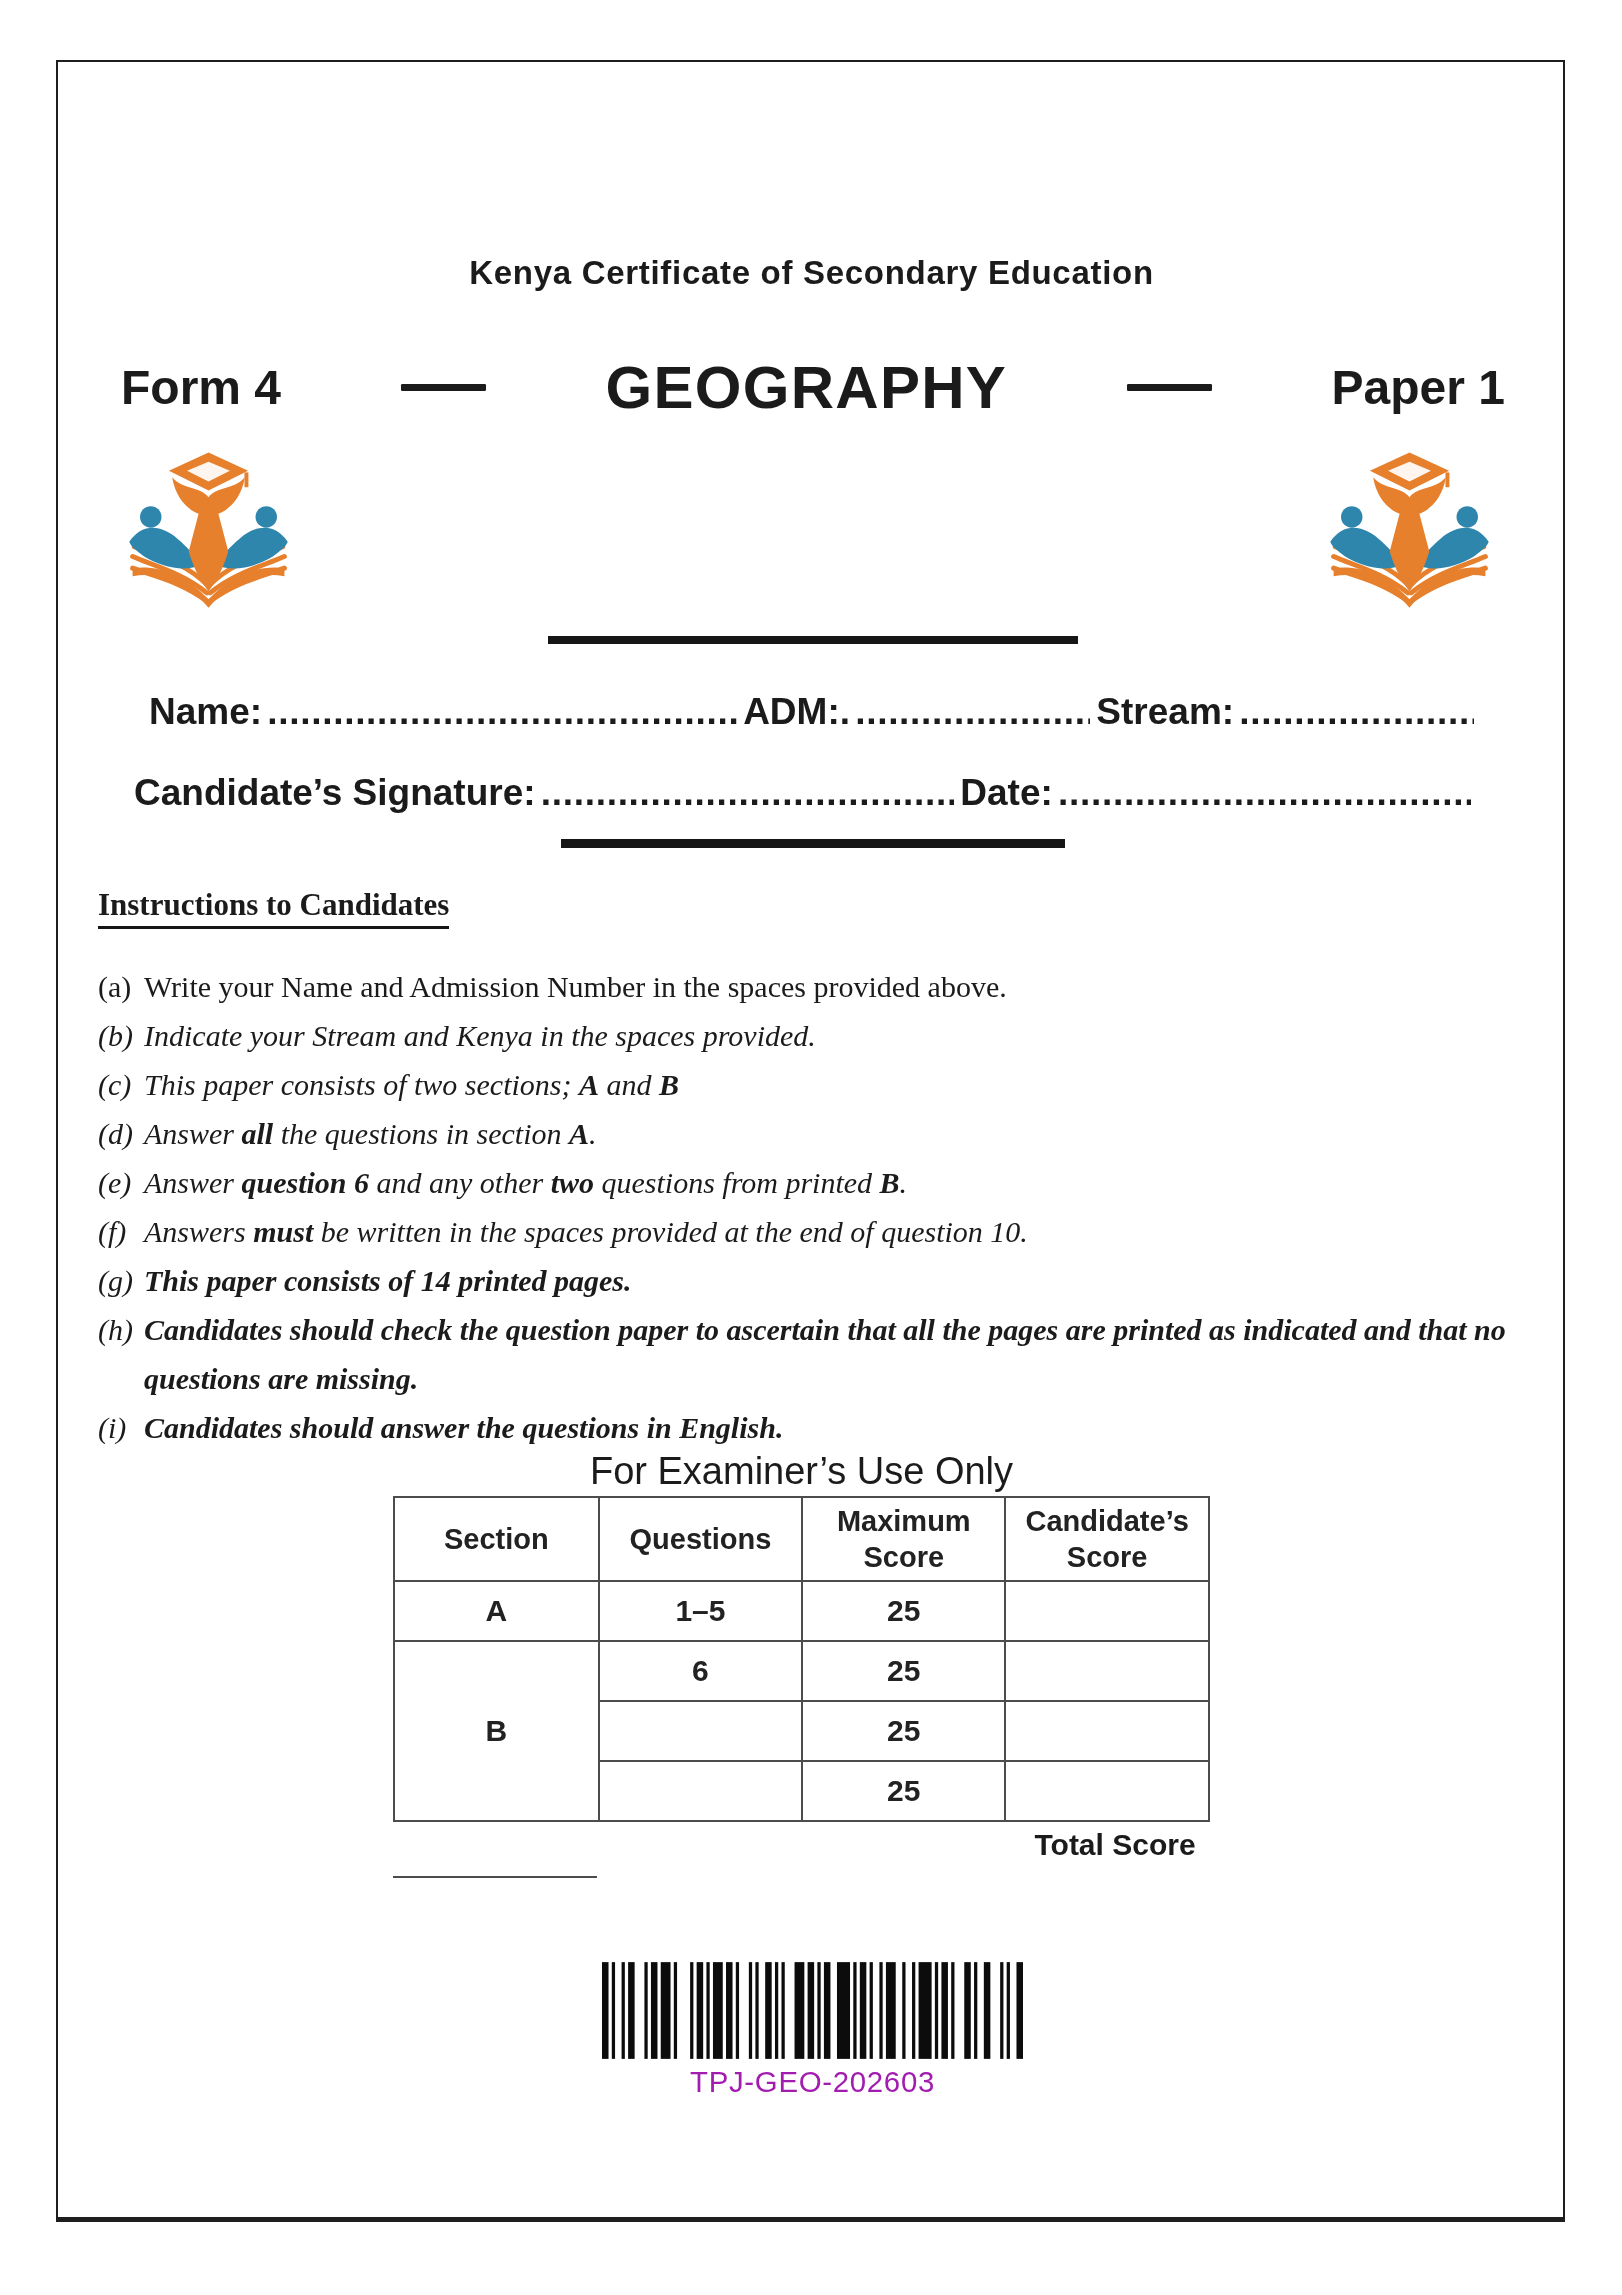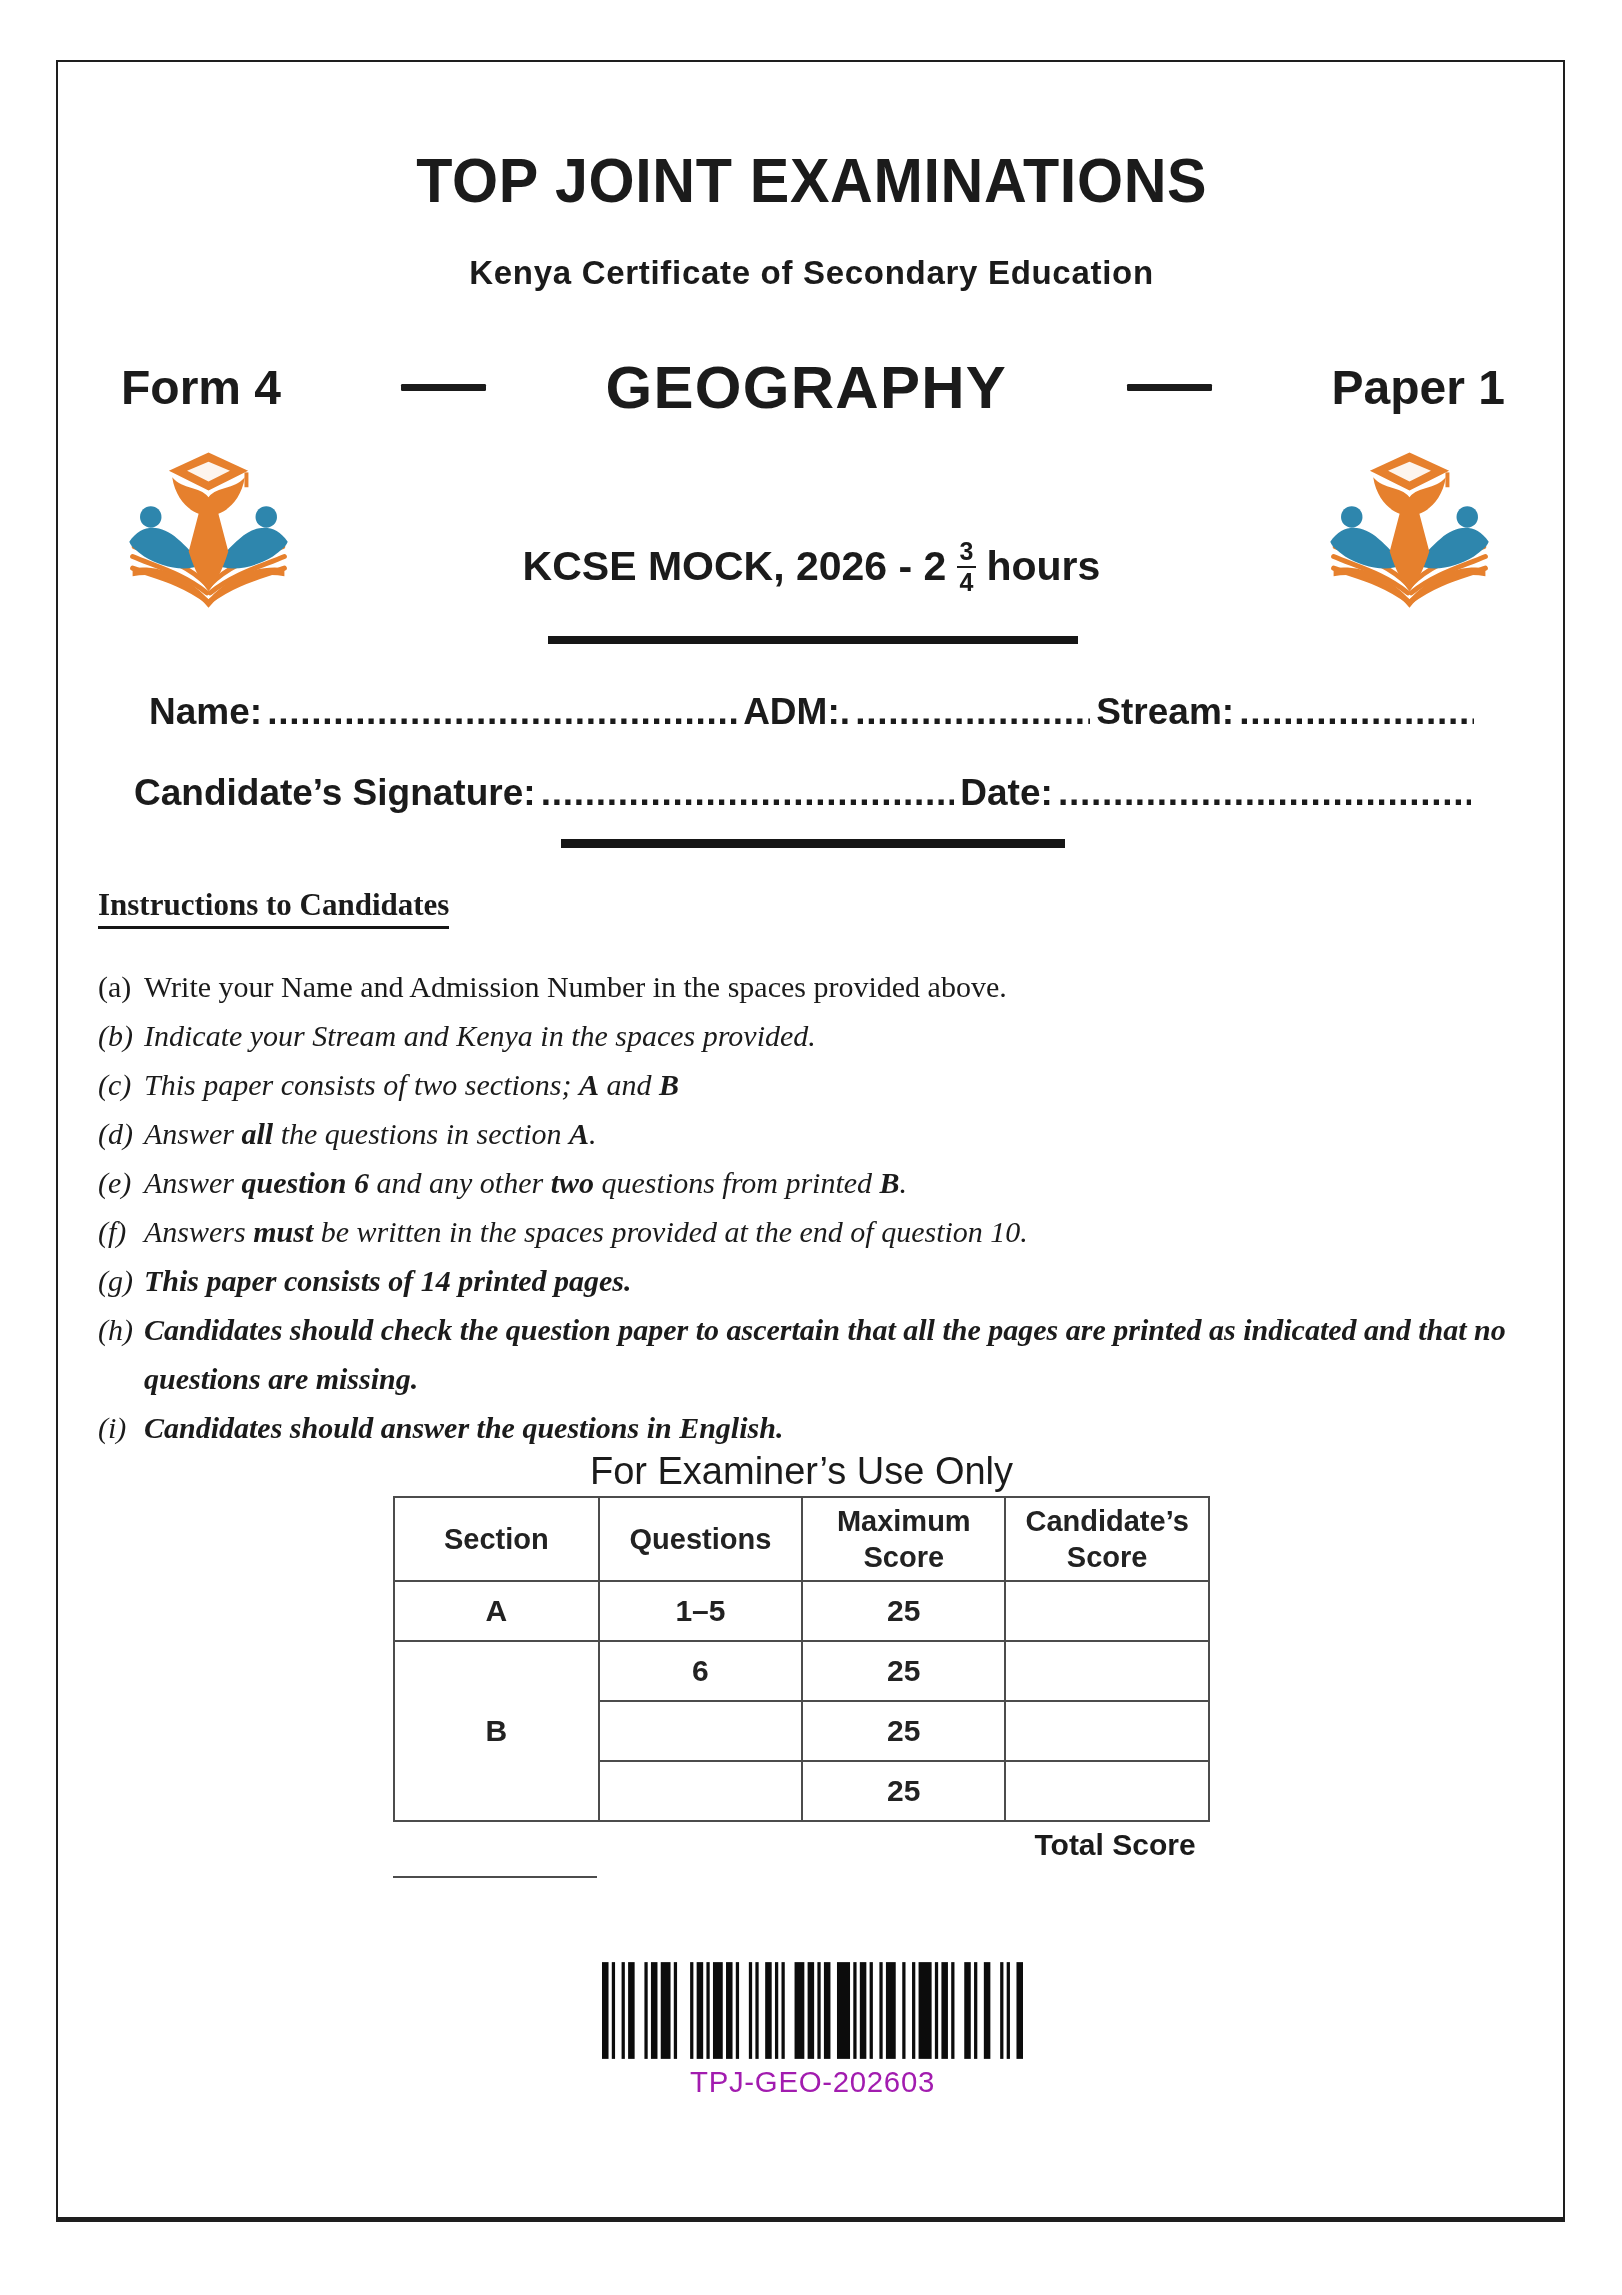--- a/index.html
+++ b/index.html
@@ -64,23 +64,20 @@
   
   .barcode-wrap{left:602px;top:1962px;width:421px;text-align:center;}
   .barcode-text{font-size:29.4px;color:#a21caf;letter-spacing:0.7px;margin-top:3.9px;}
 </style>
 </head>
 <body>
 
 <div class="page">
   <div class="sheet-border abs"></div>
 
-  <div class="abs center exam-title">
-    <span class="inner">TOP JOINT EXAMINATIONS</span>
-  </div>
   <div class="abs center exam-subtitle">Kenya Certificate of Secondary Education</div>
 
   <div class="abs subject-row">
     <span class="form-level">Form 4</span>
     <span class="dash"></span>
     <span class="subject-title">GEOGRAPHY</span>
     <span class="dash"></span>
     <span class="paper-number">Paper 1</span>
   </div>
 
@@ -120,28 +117,20 @@
       <circle cx="85" cy="43" r="6.5" fill="#2E86AD"></circle>
       <path d="M2 58 C10 46 22 48 31 56 C37 61 41 66 46 72 C35 77 21 73 11 67 C6 63 3 61 2 58 Z" fill="#2E86AD"></path>
       <path d="M98 58 C90 46 78 48 69 56 C63 61 59 66 54 72 C65 77 79 73 89 67 C94 63 97 61 98 58 Z" fill="#2E86AD"></path>
       <path d="M50 31 C44 24 35 27 28 19 C30 32 38 39 44 41 L38 64 C42 77 46 83 50 88 C54 83 58 77 62 64 L56 41 C62 39 70 32 72 19 C65 27 56 24 50 31 Z" fill="#E6802D"></path>
       <polygon points="50,4 74,15 50,27 26,15" fill="#E6802D"></polygon>
       <polygon points="50,9.5 63,15 50,21.5 37,15" fill="#ffffff" opacity="0.92"></polygon>
       <line x1="73" y1="16" x2="73" y2="25" stroke="#E6802D" stroke-width="2.4"></line>
     </svg>
   </div>
 
-  <div class="abs session" style="left:0;width:1623px;">
-    <span>KCSE MOCK, 2026 - 2</span>
-    <span class="frac">
-      <span class="num">3</span>
-      <span class="den">4</span>
-    </span>
-    <span>hours</span>
-  </div>
   <div class="abs rule rule1"></div>
 
   <div class="abs field-row name-row">
     <span class="lab">Name:</span>
     <span class="fill" style="flex-grow:60;">........................................................................</span>
     <span class="lab2">ADM:.</span>
     <span class="fill" style="flex-grow:20;">....................................</span>
     <span class="lab2">Stream:</span>
     <span class="fill" style="flex-grow:18;">....................................</span>
   </div>

